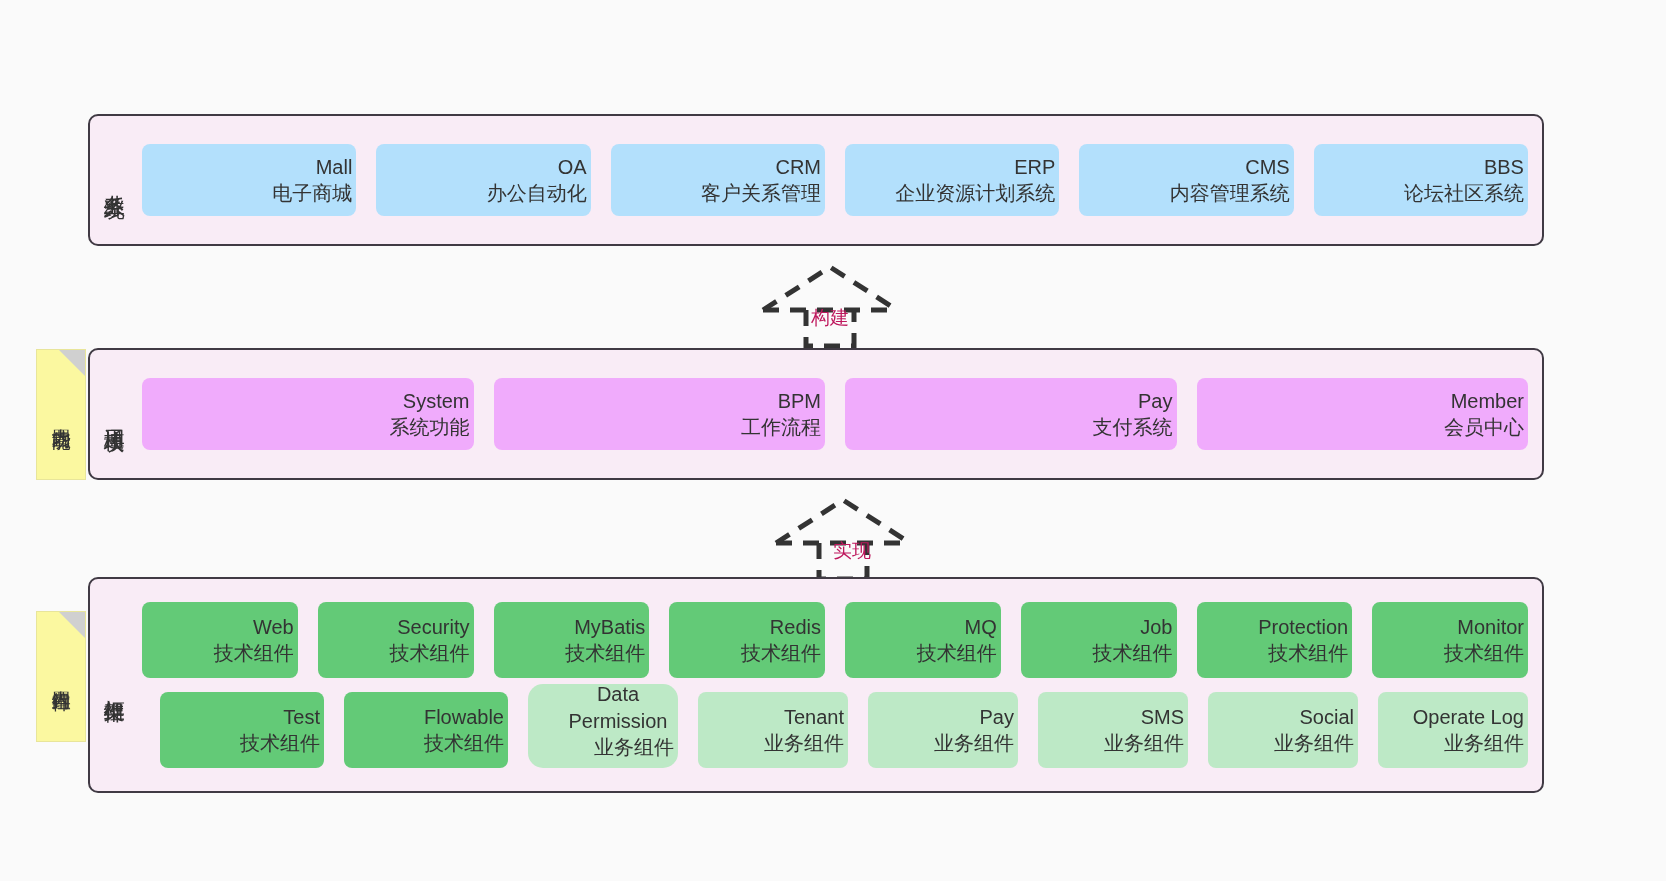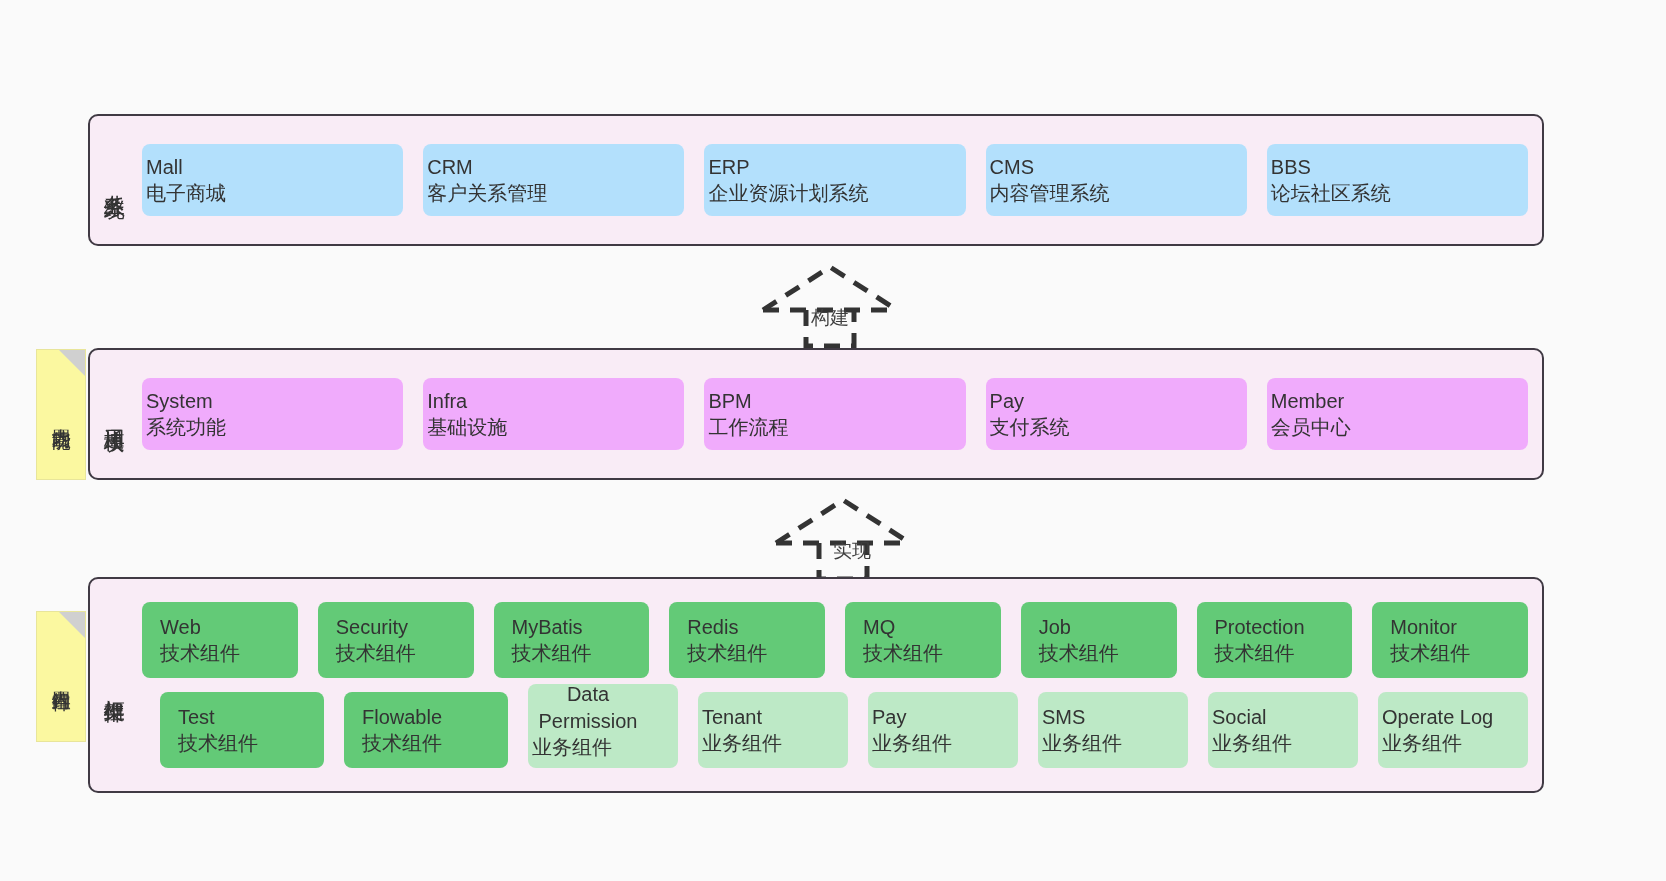--- a/index.html
+++ b/index.html
@@ -53,21 +53,21 @@
     align-items: stretch;
     gap: 20px;
   }
 
   
   .box {
     flex: 1 1 0;
     border-radius: 8px;
     display: flex;
     flex-direction: column;
-    align-items: flex-start;
+    align-items: flex-end;
     justify-content: center;
     text-align: center;
     font-size: 20px;
     line-height: 1.32;
     color: #333333;
     box-sizing: border-box;
     padding: 6px 4px;
   }
   .box .en { display: block; }
   .box .cn { display: block; }
@@ -110,35 +110,39 @@
     position: absolute;
     pointer-events: none;
   }
   .arrow svg { display: block; overflow: visible; }
   .arrow-label {
     position: absolute;
     left: 50%;
     transform: translateX(-50%);
     font-size: 19px;
     line-height: 1;
-    color: #404040;
+    color: #be185d;
     background: transparent;
     white-space: nowrap;
   }
 </style>
 </head>
 <body>
 
 <div class="layer" style="left:88px; top:114px; width:1456px; height:132px;">
   <div class="layer-title">业务系统</div>
   <div class="layer-body">
     <div class="row" style="height:72px;">
       <div class="box blue">
         <span class="en">Mall</span>
         <span class="cn">电子商城</span>
+      </div>
+      <div class="box blue">
+        <span class="en">OA</span>
+        <span class="cn">办公自动化</span>
       </div>
       <div class="box blue">
         <span class="en">CRM</span>
         <span class="cn">客户关系管理</span>
       </div>
       <div class="box blue">
         <span class="en">ERP</span>
         <span class="cn">企业资源计划系统</span>
       </div>
       <div class="box blue">
@@ -168,24 +172,20 @@
 </div>
 
 <div class="layer" style="left:88px; top:348px; width:1456px; height:132px;">
   <div class="layer-title">通用模块</div>
   <div class="layer-body">
     <div class="row" style="height:72px;">
       <div class="box red">
         <span class="en">System</span>
         <span class="cn">系统功能</span>
       </div>
-      <div class="box red">
-        <span class="en">Infra</span>
-        <span class="cn">基础设施</span>
-      </div>
       <div class="box pink">
         <span class="en">BPM</span>
         <span class="cn">工作流程</span>
       </div>
       <div class="box pink">
         <span class="en">Pay</span>
         <span class="cn">支付系统</span>
       </div>
       <div class="box pink">
         <span class="en">Member</span>
@@ -250,21 +250,21 @@
 
     <div class="row" style="height:76px;margin-left:18px;">
       <div class="box green">
         <span class="en">Test</span>
         <span class="cn">技术组件</span>
       </div>
       <div class="box green">
         <span class="en">Flowable</span>
         <span class="cn">技术组件</span>
       </div>
-      <div class="box green-light" style="margin-top:-8px; padding-bottom:16px;">
+      <div class="box green-light" style="margin-top:-8px; padding-bottom:16px;border-radius:15px;">
         <span class="en" style="max-width:112px;">Data Permission</span>
         <span class="cn">业务组件</span>
       </div>
       <div class="box green-light">
         <span class="en">Tenant</span>
         <span class="cn">业务组件</span>
       </div>
       <div class="box green-light">
         <span class="en">Pay</span>
         <span class="cn">业务组件</span>

